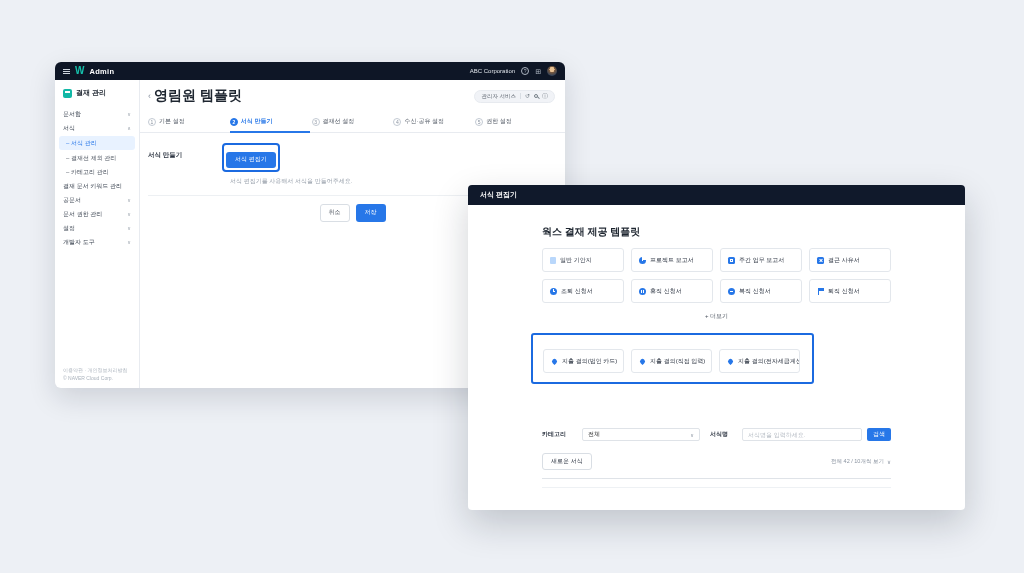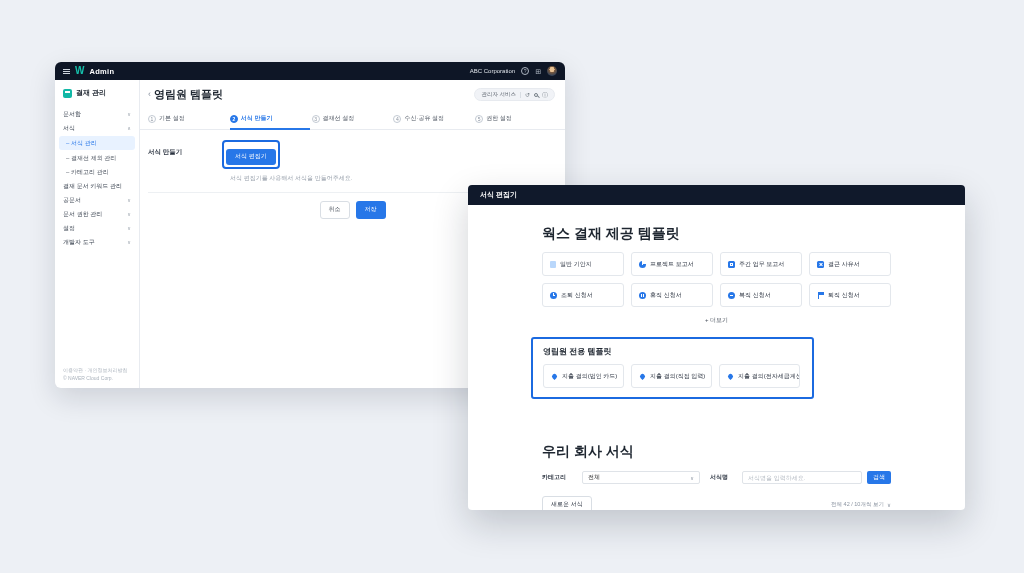--- a/index.html
+++ b/index.html
@@ -42,21 +42,21 @@
   .side-item { display:flex; align-items:center; justify-content:space-between; padding:2.5px 8px;
                font-size:6px; color:#3a4350; white-space:nowrap; cursor:pointer; }
   .side-item .chev { color:#9aa3ad; font-size:5px; }
   .side-item.sub { padding-left:11px; color:#4a525e; }
   .side-item.active { background:#e8f2ff; color:#2777e8; border-radius:3px; margin:1px 4px; padding:2.5px 7px; }
   .side-footer { margin-top:auto; padding:0 8px; font-size:5px; color:#aab2bc; line-height:1.6; white-space:nowrap; }
 
   .w1-content { flex:1; display:flex; flex-direction:column; min-width:0; }
   .page-head { display:flex; align-items:center; gap:3px; padding:7px 10px 0 8px; }
   .back-icon { color:#8a93a0; font-size:9px; line-height:1; }
-  .page-title { font-size:11px; font-weight:700; color:#1e2630; }
+  .page-title { font-size:14px; font-weight:700; color:#1e2630; }
   .service-pill { margin-left:auto; height:13px; background:#f1f3f7; border:1px solid #e7eaef; border-radius:8px;
                   display:flex; align-items:center; gap:4px; padding:0 6px; }
   .service-pill .txt { font-size:5.5px; color:#59606b; }
   .service-pill .sep { width:1px; height:6px; background:#d8dde3; }
   .pill-glyph { font-size:6px; color:#778088; line-height:1; }
   .search-glyph { width:4px; height:4px; border:1px solid #778088; border-radius:50%; position:relative; }
   .search-glyph::after { content:""; position:absolute; width:2.5px; height:1px; background:#778088;
                          right:-2px; bottom:-1px; transform:rotate(45deg); }
 
   .steps { display:grid; grid-template-columns:repeat(5,1fr); padding:0 8px; margin-top:7px;
@@ -81,21 +81,21 @@
                 font-size:6px; padding:3.5px 8px; cursor:pointer; font-family:inherit; }
   .btn-save { background:#2777e8; border:none; color:#fff; border-radius:3px; font-size:6px;
               padding:3.5px 9px; cursor:pointer; font-family:inherit; }
 
   
   #window2 { left:468px; top:185px; width:497px; height:325px; border-radius:4px;
              box-shadow:0 14px 36px rgba(16,24,40,.2); overflow:hidden; z-index:2; }
   .w2-titlebar { height:20px; background:#10192b; color:#fff; font-size:7px; font-weight:600;
                  display:flex; align-items:center; padding:0 12px; flex:none; }
   .w2-content { flex:1; padding:20px 74px 0; overflow:hidden; }
-  .section-title { font-size:14px; font-weight:700; color:#1e2630; }
+  .section-title { font-size:10px; font-weight:700; color:#1e2630; }
   .works-grid { display:grid; grid-template-columns:repeat(4,1fr); gap:7px; margin-top:9px; }
   .tpl-card { height:24px; border:1px solid #e3e7ec; border-radius:3px; background:#fff;
               display:flex; align-items:center; gap:4px; padding:0 7px; font-size:6px; color:#2b3340;
               white-space:nowrap; overflow:hidden; cursor:pointer; }
   .ci { width:7px; height:7px; flex:none; position:relative; }
   .ci-doc { width:6px; background:#b9d7fb; border-radius:1px; }
   .ci-pie { border-radius:50%; background:conic-gradient(#fff 0 90deg, #2777e8 90deg 360deg); }
   .ci-report { background:#2777e8; border-radius:1.5px; }
   .ci-report::after { content:""; position:absolute; inset:2px; border:1px solid #fff; }
   .ci-absence { background:#2777e8; border-radius:1.5px; }
@@ -294,39 +294,37 @@
         <span>복직 신청서</span>
       </div>
       <div class="tpl-card">
         <span class="ci ci-flag"></span>
         <span>퇴직 신청서</span>
       </div>
     </div>
     <div class="more-link">+ 더보기</div>
 
     <div class="erp-box">
-      <div class="section-title">영림원 전용 템플릿</div>
       <div class="erp-grid">
         <div class="tpl-card">
           <span class="ci ci-pin"></span>
           <span>지출 결의(법인 카드)</span>
         </div>
         <div class="tpl-card">
           <span class="ci ci-pin"></span>
           <span>지출 결의(직접 입력)</span>
         </div>
         <div class="tpl-card">
           <span class="ci ci-pin"></span>
           <span>지출 결의(전자세금계산서)</span>
         </div>
       </div>
     </div>
 
     <div class="company-section">
-      <div class="section-title">우리 회사 서식</div>
       <div class="filter-row">
         <span class="filter-label">카테고리</span>
         <span class="category-select">
           <span>전체</span>
           <span class="chev">∨</span>
         </span>
         <span class="filter-label name-label">서식명</span>
         <input class="name-input" type="text" placeholder="서식명을 입력하세요." style="">
         <button class="search-btn">검색</button>
       </div>

